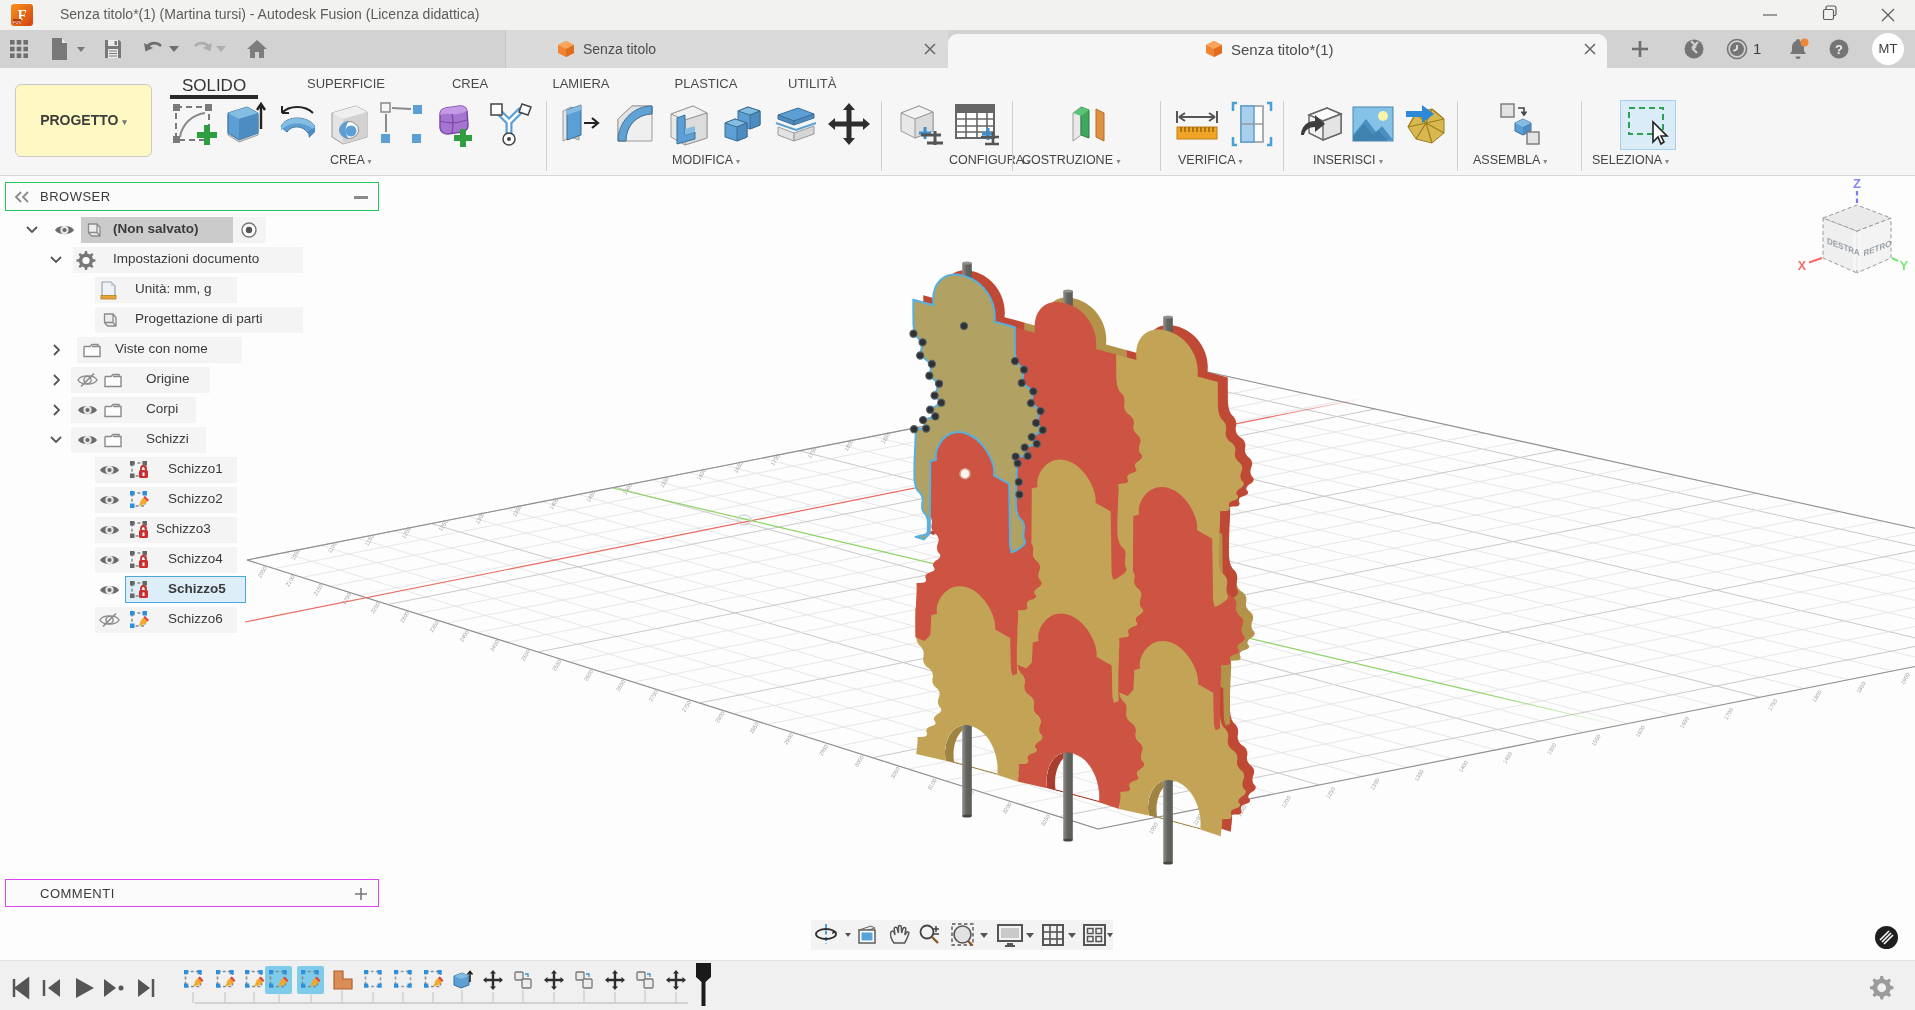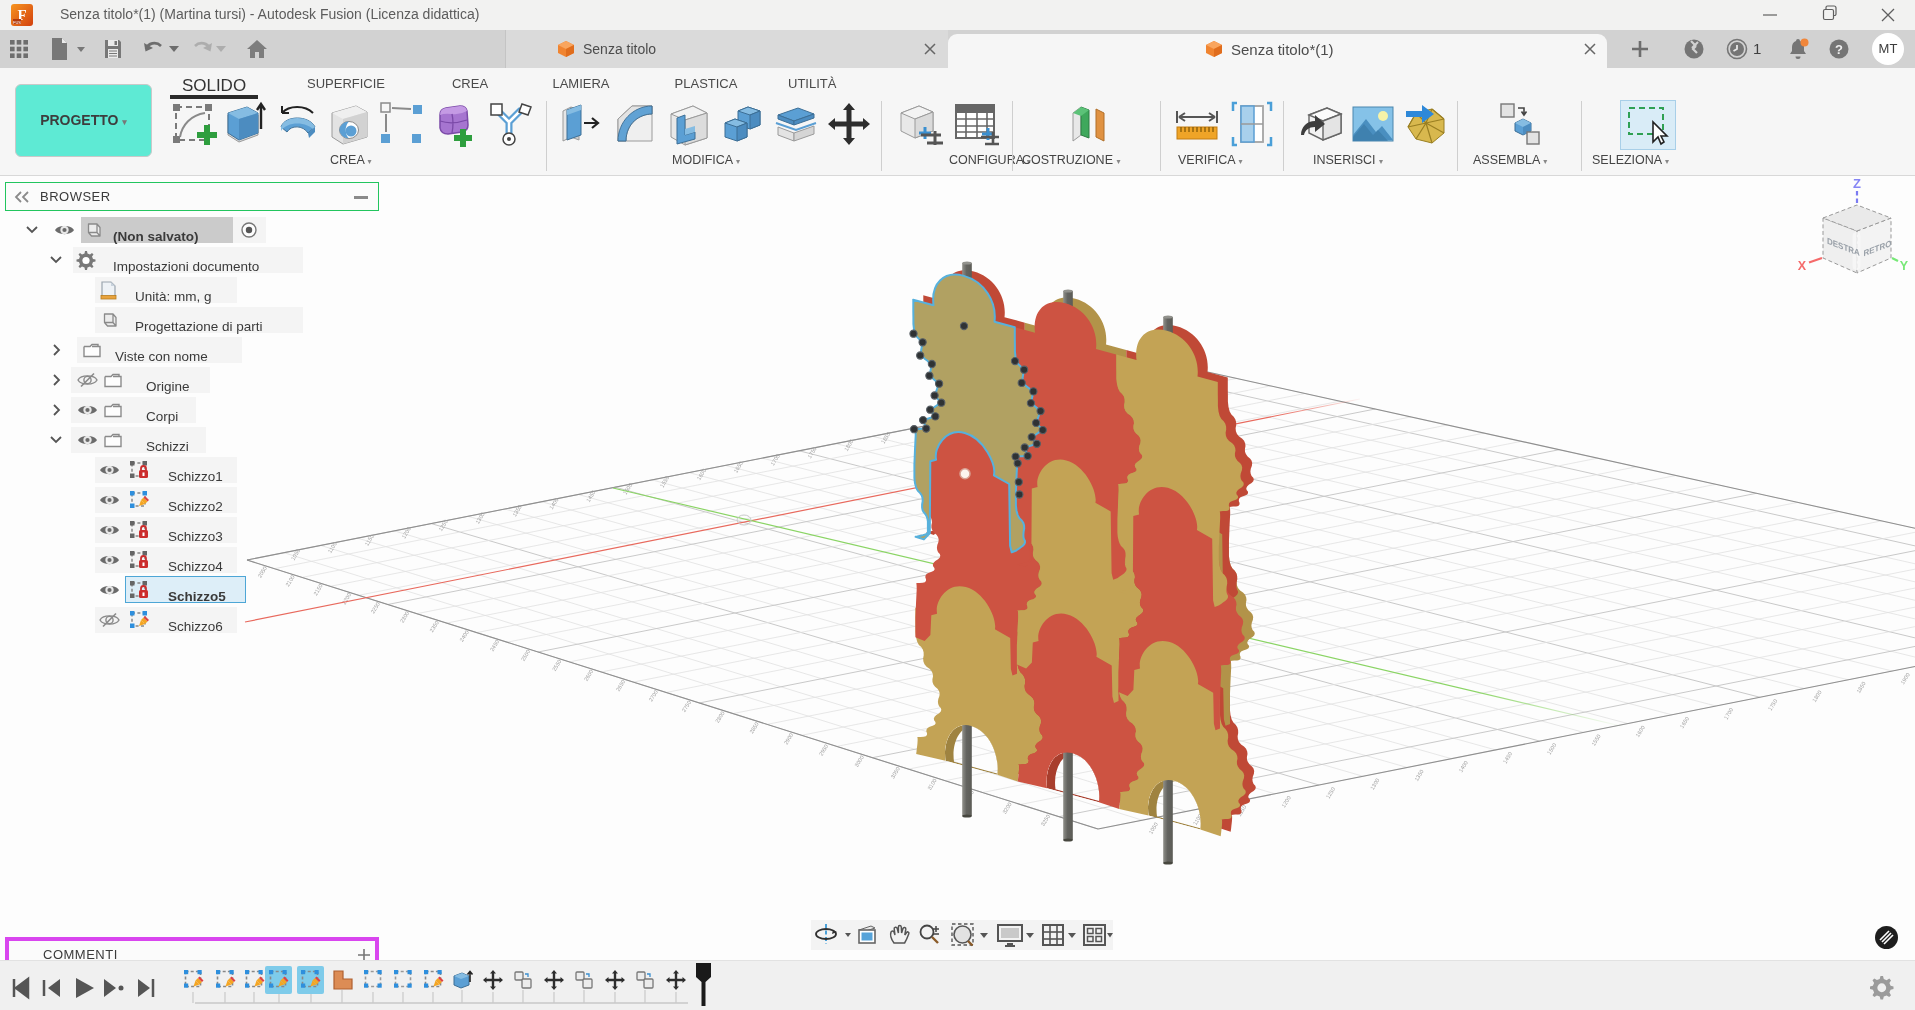--- a/index.html
+++ b/index.html
@@ -371,21 +371,21 @@
 
   <svg class="abs" style="left:1828px;top:8px" width="22" height="22" viewBox="0 0 22 22">
     <circle cx="11" cy="11" r="9.5" fill="#757575"></circle>
     <text x="11" y="16" text-anchor="middle" font-size="13" font-weight="bold" fill="#eee" font-family="Liberation Sans,sans-serif">?</text>
   </svg>
 
   <div class="abs" style="left:1872px;top:3px;width:32px;height:32px;border-radius:50%;background:#fff;text-align:center;line-height:32px;font-size:13px;color:#3c3c3c">MT</div>
 </div>
 
 <div class="abs" style="left:0;top:68px;width:1915px;height:108px;background:#f6f6f6;border-bottom:1px solid #d8d8d8">
-  <div class="abs" style="left:15px;top:16px;width:137px;height:73px;background:#5eead4;border:1px solid #c9c9c9;border-radius:6px;text-align:center;line-height:71px;font-size:14px;color:#3d3d3d;font-weight:bold">PROGETTO <span style="font-size:9px;color:#777">▾</span></div>
+  <div class="abs" style="left:15px;top:16px;width:137px;height:73px;background:#fef9c3;border:1px solid #c9c9c9;border-radius:6px;text-align:center;line-height:71px;font-size:14px;color:#3d3d3d;font-weight:bold">PROGETTO <span style="font-size:9px;color:#777">▾</span></div>
 
   <div class="abs" style="left:170px;top:8px;font-size:17px;color:#333;width:88px;text-align:center">SOLIDO</div>
   <div class="abs" style="left:290px;top:8px;font-size:13px;color:#4a4a4a;width:112px;text-align:center">SUPERFICIE</div>
   <div class="abs" style="left:435px;top:8px;font-size:13px;color:#4a4a4a;width:70px;text-align:center">CREA</div>
   <div class="abs" style="left:536px;top:8px;font-size:13px;color:#4a4a4a;width:90px;text-align:center">LAMIERA</div>
   <div class="abs" style="left:660px;top:8px;font-size:13px;color:#4a4a4a;width:92px;text-align:center">PLASTICA</div>
   <div class="abs" style="left:788px;top:8px;font-size:13px;color:#4a4a4a;width:80px;text-align:left">UTILITÀ</div>
   <div class="abs" style="left:170px;top:27px;width:88px;height:3.5px;background:#2a2a2a"></div>
 
   <div class="abs" style="left:330px;top:85px;font-size:12.5px;color:#444">CREA <span style="font-size:8px;color:#888">▾</span></div>
@@ -603,21 +603,21 @@
 <div class="abs" style="left:5px;top:182px;width:374px;height:29px;background:#fbfbfb;border:1px solid #22c55e">
   <svg class="abs" style="left:8px;top:7px" width="16" height="14" viewBox="0 0 16 14">
       <path d="M7 2 L2 7 L7 12 M14 2 L9 7 L14 12" stroke="#8a8a8a" stroke-width="1.8" fill="none"></path>
     </svg>
   <div class="abs" style="left:34px;top:6px;font-size:13px;color:#3a3a3a;letter-spacing:0.5px">BROWSER</div>
   <div class="abs" style="left:348px;top:13px;width:14px;height:2.5px;background:#8a8a8a"></div>
 </div>
 <style>
 .trow { position:absolute; height:30px; font-size:13.5px; color:#3a3a3a; }
 .tbg { position:absolute; top:2px; height:26px; background:rgba(243,243,243,0.92); }
-.tlabel { position:absolute; top:6px; white-space:nowrap;margin-top:8px; }
+.tlabel { position:absolute; top:6px; white-space:nowrap; }
 </style>
 <svg id="treeicons" class="abs" style="left:0;top:176px;width:400px;height:470px;pointer-events:none">
   <defs>
     <g id="eyeo">
       <path d="M0 7 C3 1.5, 16 1.5, 19 7 C16 12.5, 3 12.5, 0 7 Z" fill="#6b6b6b"></path>
       <circle cx="9.5" cy="7" r="4.2" fill="#e8e8e8"></circle>
         <circle cx="9.5" cy="7" r="2.1" fill="#6b6b6b"></circle>
     </g>
     <g id="eyeslash">
       <path d="M0 7 C3 1.5, 16 1.5, 19 7 C16 12.5, 3 12.5, 0 7 Z" fill="none" stroke="#8a8a8a" stroke-width="1.4"></path>
@@ -744,37 +744,37 @@
 <div class="trow" style="left:0;top:455px;width:380px">
     <div class="tbg" style="left:95px;width:142px"></div>
     <div class="tlabel" style="left:168px">Schizzo1</div>
   </div>
 <div class="trow" style="left:0;top:485px;width:380px">
     <div class="tbg" style="left:95px;width:142px"></div>
     <div class="tlabel" style="left:168px">Schizzo2</div>
   </div>
 <div class="trow" style="left:0;top:515px;width:380px">
     <div class="tbg" style="left:95px;width:142px"></div>
-    <div class="tlabel" style="left:168px">Schizzo3</div>
+    <div class="tlabel" style="left:156px">Schizzo3</div>
   </div>
 <div class="trow" style="left:0;top:545px;width:380px">
     <div class="tbg" style="left:95px;width:142px"></div>
     <div class="tlabel" style="left:168px">Schizzo4</div>
   </div>
 <div class="trow" style="left:0;top:575px;width:380px">
   <div class="abs" style="left:125px;top:1px;width:121px;height:27px;background:#ddeef8;border:1.5px solid #4da6d6"></div>
   <div class="tlabel" style="left:168px;font-weight:bold">Schizzo5</div>
 </div>
 <div class="trow" style="left:0;top:605px;width:380px">
     <div class="tbg" style="left:95px;width:142px"></div>
     <div class="tlabel" style="left:168px">Schizzo6</div>
   </div>
 
 <style>#treeicons{z-index:3}.trow{z-index:2}</style>
-<div class="abs" style="left:5px;top:937px;width:374px;height:28px;background:#fbfbfb;border:4px solid #d946ef;z-index:4">
+<div class="abs" style="left:5px;top:879px;width:374px;height:28px;background:#fbfbfb;border:1px solid #d946ef;z-index:4">
   <div class="abs" style="left:34px;top:6px;font-size:13px;color:#3a3a3a;letter-spacing:0.5px">COMMENTI</div>
   <svg class="abs" style="left:348px;top:7px" width="14" height="14" viewBox="0 0 14 14">
       <path d="M7 1 L7 13 M1 7 L13 7" stroke="#777" stroke-width="1.6"></path>
     </svg>
 </div>
 
 <div class="abs" style="left:811px;top:920px;width:302px;height:30px;background:#f3f3f3;z-index:4"></div>
 <svg class="abs" style="left:811px;top:920px;z-index:5" width="302" height="30" viewBox="0 0 302 30">
   <g transform="translate(4,3)">
     <line x1="11" y1="1" x2="11" y2="21" stroke="#4aa0d8" stroke-width="2" stroke-dasharray="4,2.5"></line>

